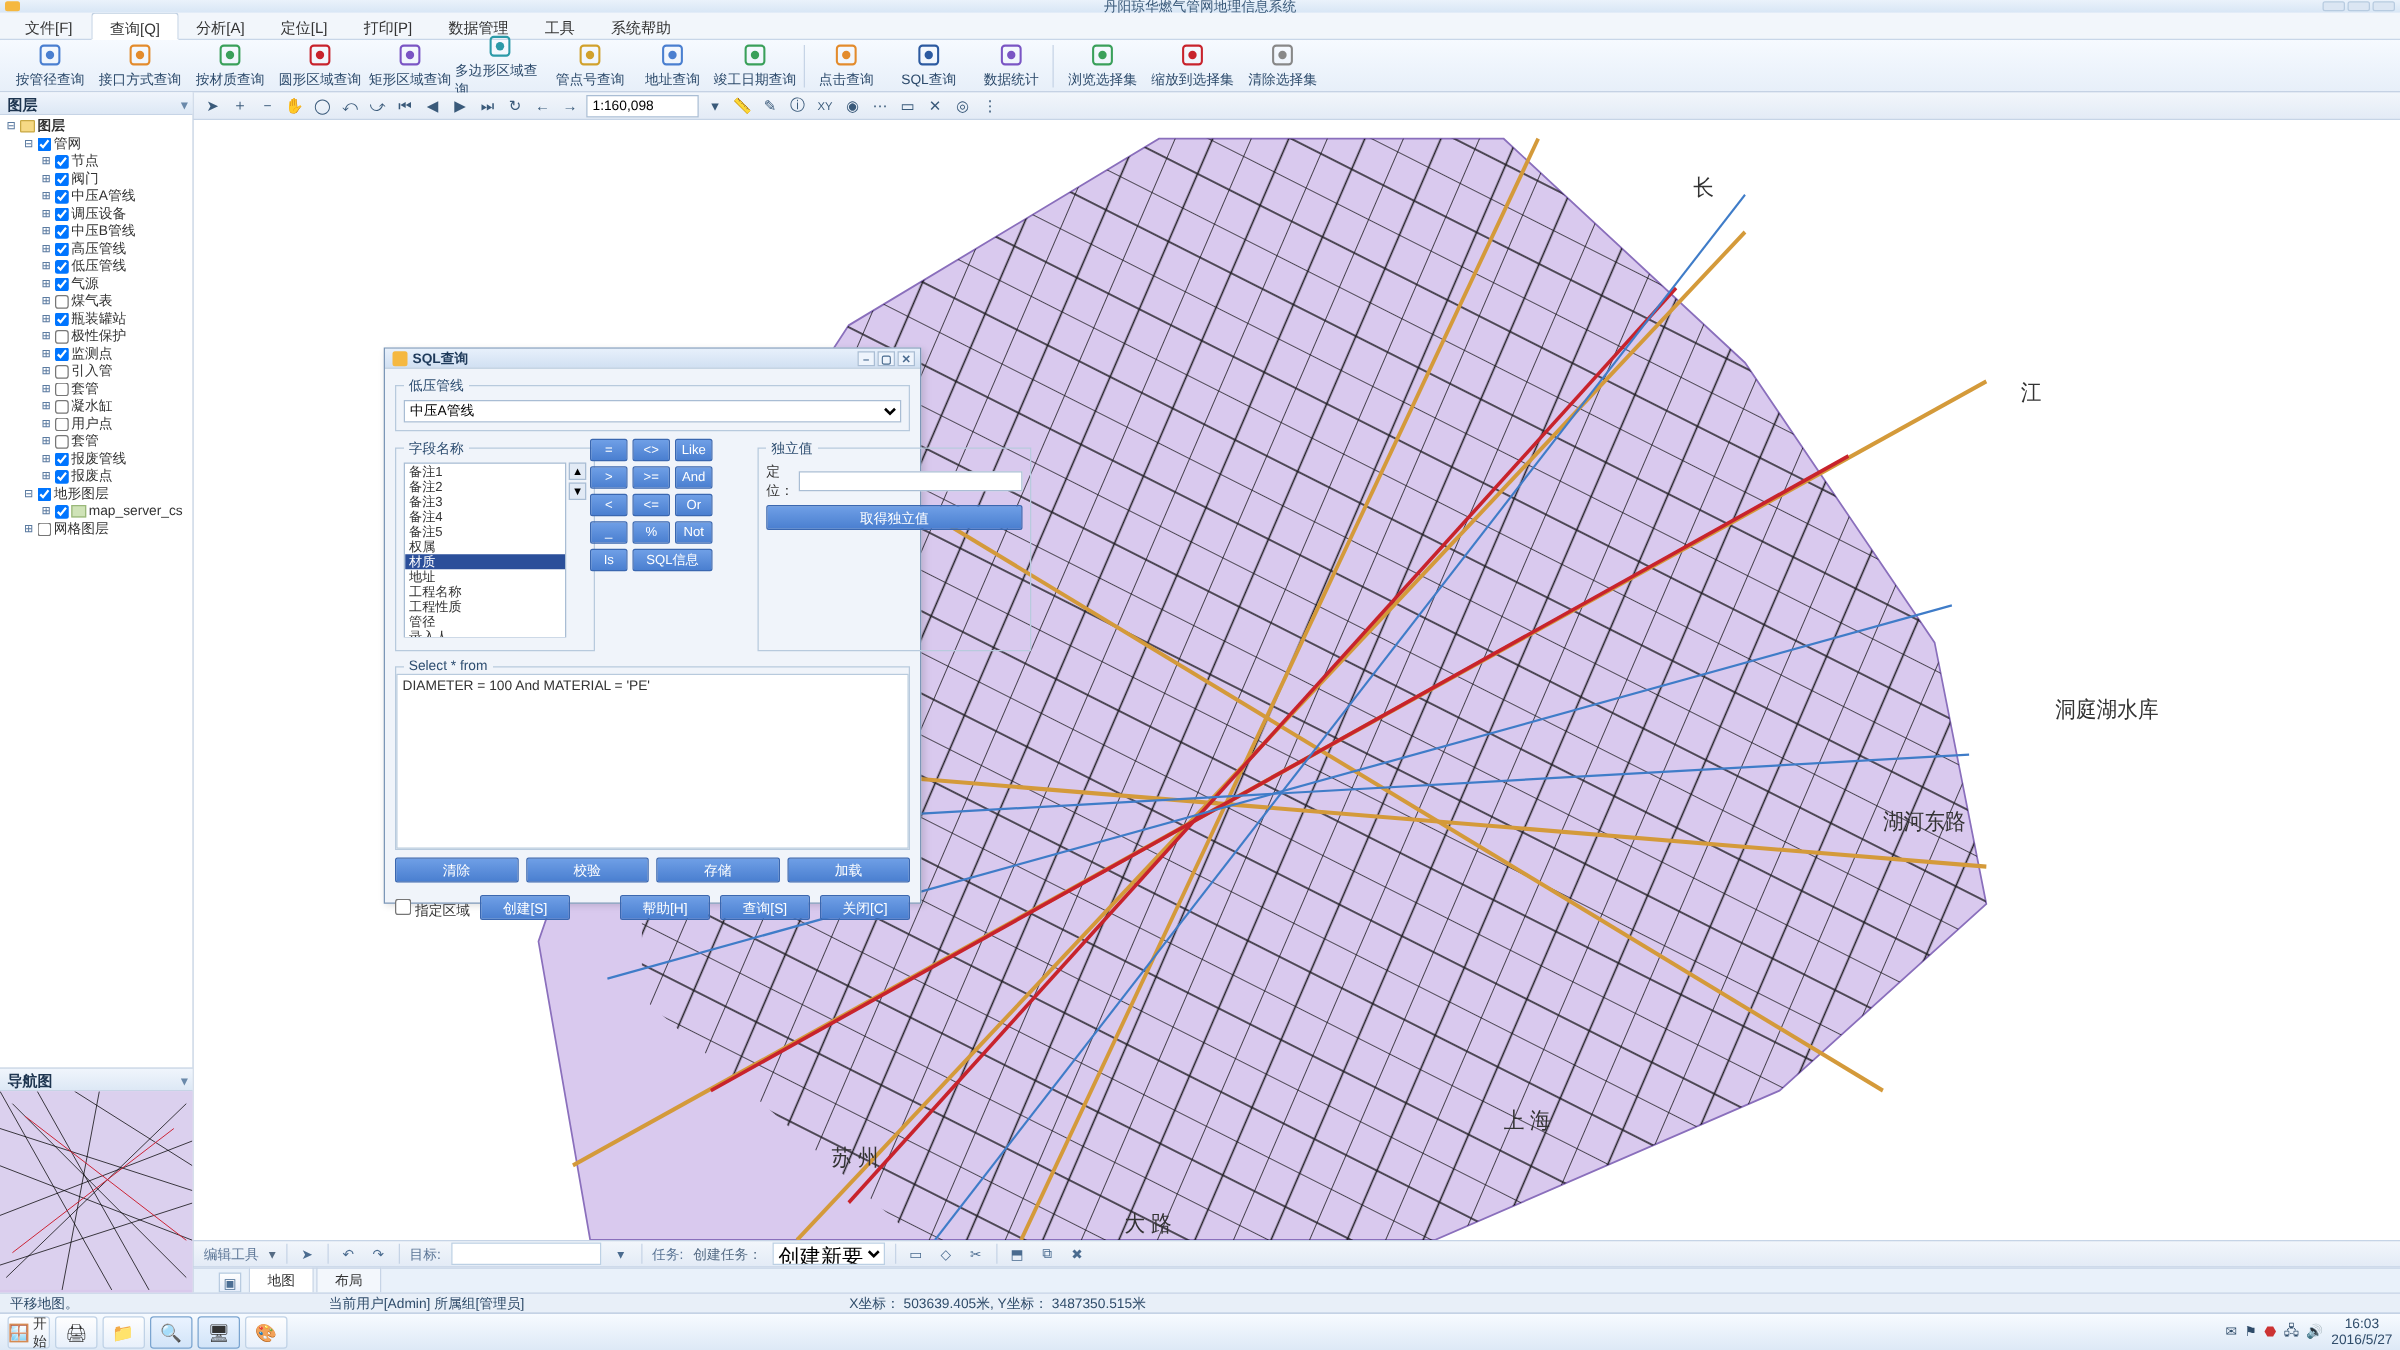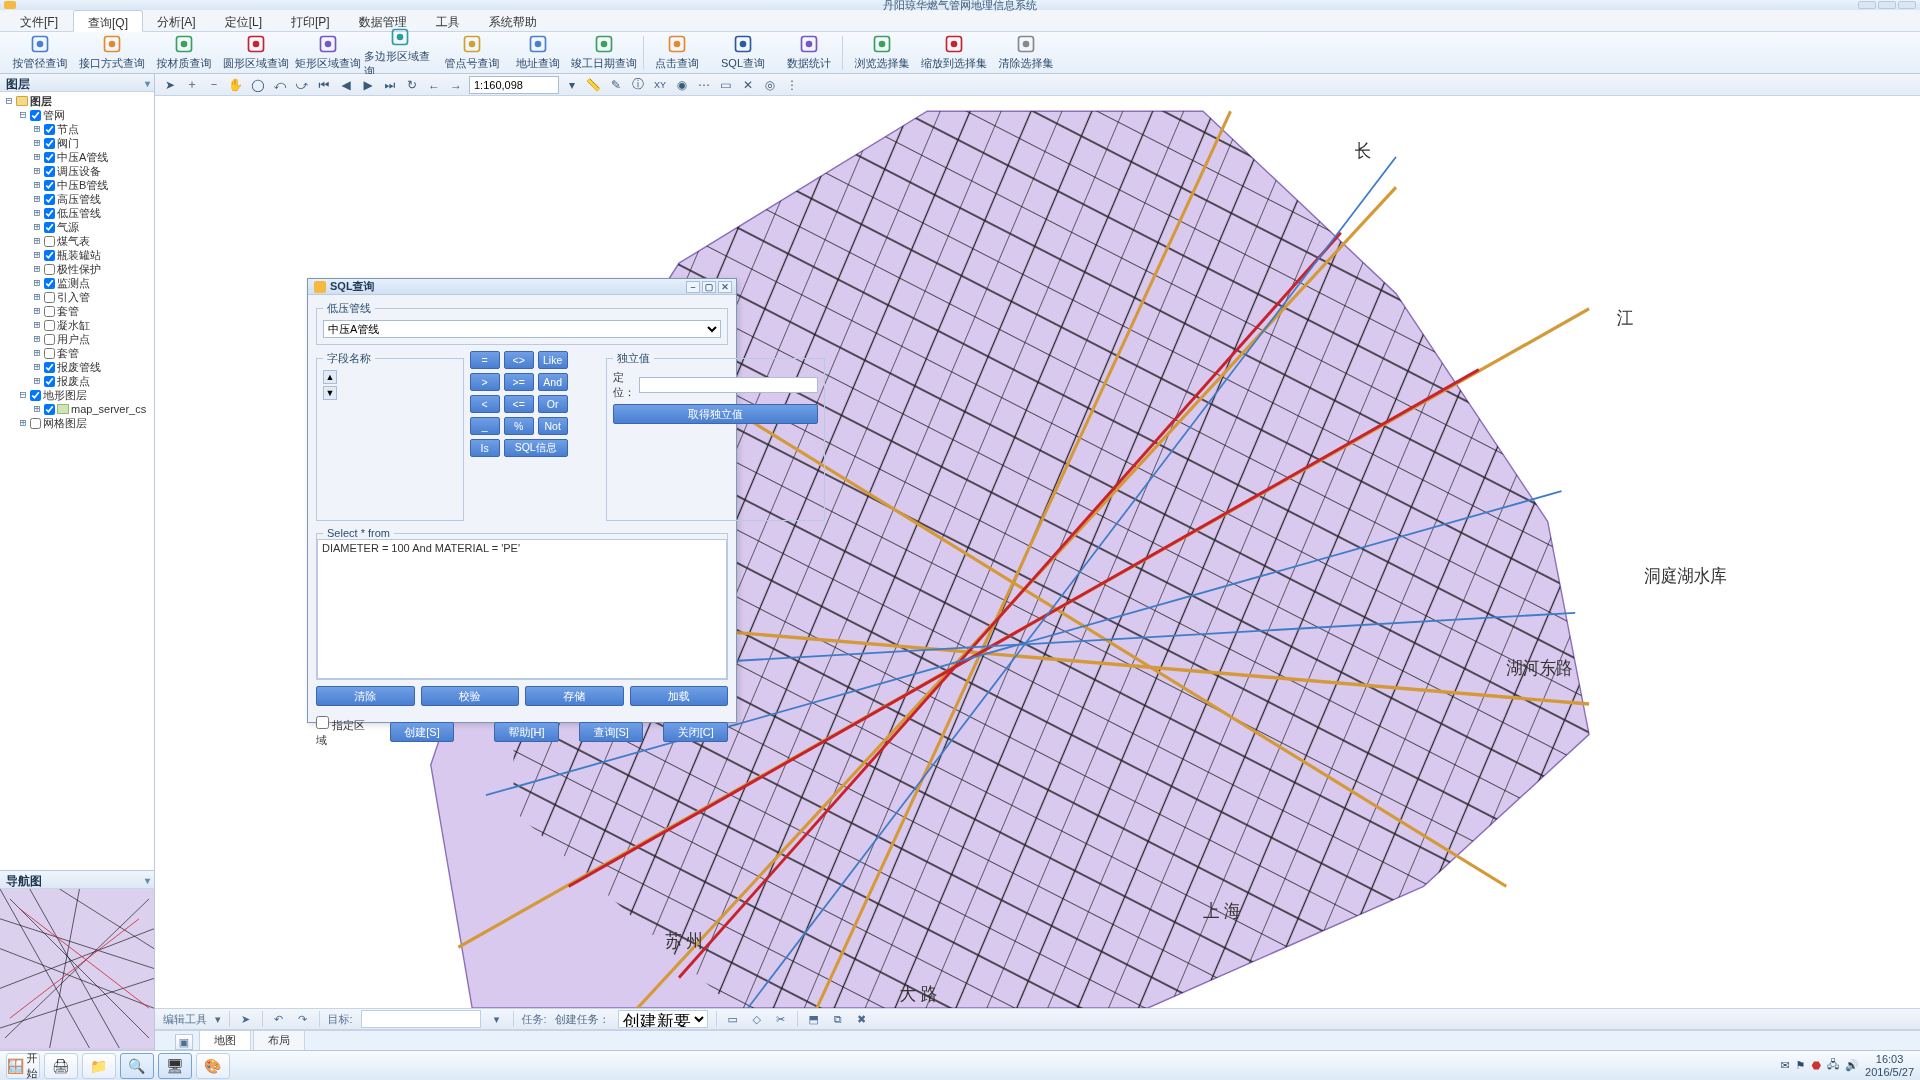--- a/index.html
+++ b/index.html
@@ -92,21 +92,21 @@
 .dialog .valbox { width: 150px; display: flex; flex-direction: column; gap: 6px; padding-left: 28px; }
 .dialog .valbox .vlist { height: 90px; background: #fff; border: 1px solid #a9bdd4; overflow: auto; font-size: 10.5px; }
 .dialog .valbox .vlist .it { padding: 0 3px; line-height: 12px; }
 .dialog .valbox .vlist .it.sel { background: #2b4f9a; color: #fff; }
 .dialog .valbox .locrow { display: flex; align-items: center; gap: 4px; }
 .dialog .valbox .locrow input { flex: 1; height: 16px; border: 1px solid #a9bdd4; }
 .dialog .valbox .getvals { height: 20px; background: linear-gradient(#6f9fe6,#4a7fd0); color: #fff; border: 1px solid #3a67b0; font-size: 11px; border-radius: 2px; }
 .dialog .sqlbox { flex: 1; border: 1px solid #b8cadd; background: #fff; padding: 2px 4px; font-family: Consolas, monospace; font-size: 11px; white-space: pre-wrap; min-height: 140px; }
 .dialog .btnrow { display: flex; gap: 6px; }
 .dialog .btnrow button { flex: 1; height: 20px; background: linear-gradient(#6f9fe6,#4a7fd0); color: #fff; border: 1px solid #3a67b0; font-size: 11px; border-radius: 2px; }
-.dialog .lastrow { display: flex; align-items: center; gap: 20px; padding: 4px 8px; }
+.dialog .lastrow { display: flex; align-items: flex-end; gap: 8px; padding: 4px 8px; }
 .dialog .lastrow button { width: 72px; height: 20px; background: linear-gradient(#6f9fe6,#4a7fd0); color: #fff; border: 1px solid #3a67b0; font-size: 11px; border-radius: 2px; }
 .dialog .lastrow .spacer { flex: 1; }
 </style>
 </head>
 <body>
 
 <div class="window">
 
   <div class="titlebar">
     <span class="logo"></span>
@@ -469,20 +469,34 @@
               <select class="full">
                 <option>中压A管线</option>
               </select>
             </fieldset>
 
             <div class="row2">
               <div style="width:150px">
                 <fieldset style="height:170px">
                   <legend>字段名称</legend>
                   <div style="display:flex;gap:2px">
+                    <div class="fieldlist" id="fieldlist">
+                        <div class="it">备注1</div>
+                        <div class="it">备注2</div>
+                        <div class="it">备注3</div>
+                        <div class="it">备注4</div>
+                        <div class="it">备注5</div>
+                        <div class="it">权属</div>
+                        <div class="it sel">材质</div>
+                        <div class="it">地址</div>
+                        <div class="it">工程名称</div>
+                        <div class="it">工程性质</div>
+                        <div class="it">管径</div>
+                        <div class="it">录入人</div>
+                      </div>
                     <div class="updn">
                       <button>▲</button>
                       <button>▼</button>
                     </div>
                   </div>
                 </fieldset>
               </div>
               <div class="ops">
                 <button>=</button>
                 <button>&lt;&gt;</button>
@@ -560,20 +574,25 @@
       </div>
 
       <div class="tabsrow" id="tabsrow">
           <div class="small-btn">▣</div>
           <div class="tab active">地图</div>
           <div class="tab">布局</div>
         </div>
     </div>
   </div>
 
+  <div class="status">
+    <span>平移地图。</span>
+    <span style="margin-left:160px">当前用户[Admin]   所属组[管理员]</span>
+    <span style="margin-left:220px">X坐标： 503639.405米, Y坐标： 3487350.515米</span>
+  </div>
 
   <div class="taskbar">
     <div class="tb">🪟<span style="font-size:11px;margin-left:2px">开始</span></div>
     <div class="tb">🖨</div>
     <div class="tb">📁</div>
     <div class="tb active">🔍</div>
     <div class="tb active">🖥</div>
     <div class="tb">🎨</div>
     <div class="right">
       <span>✉</span>

